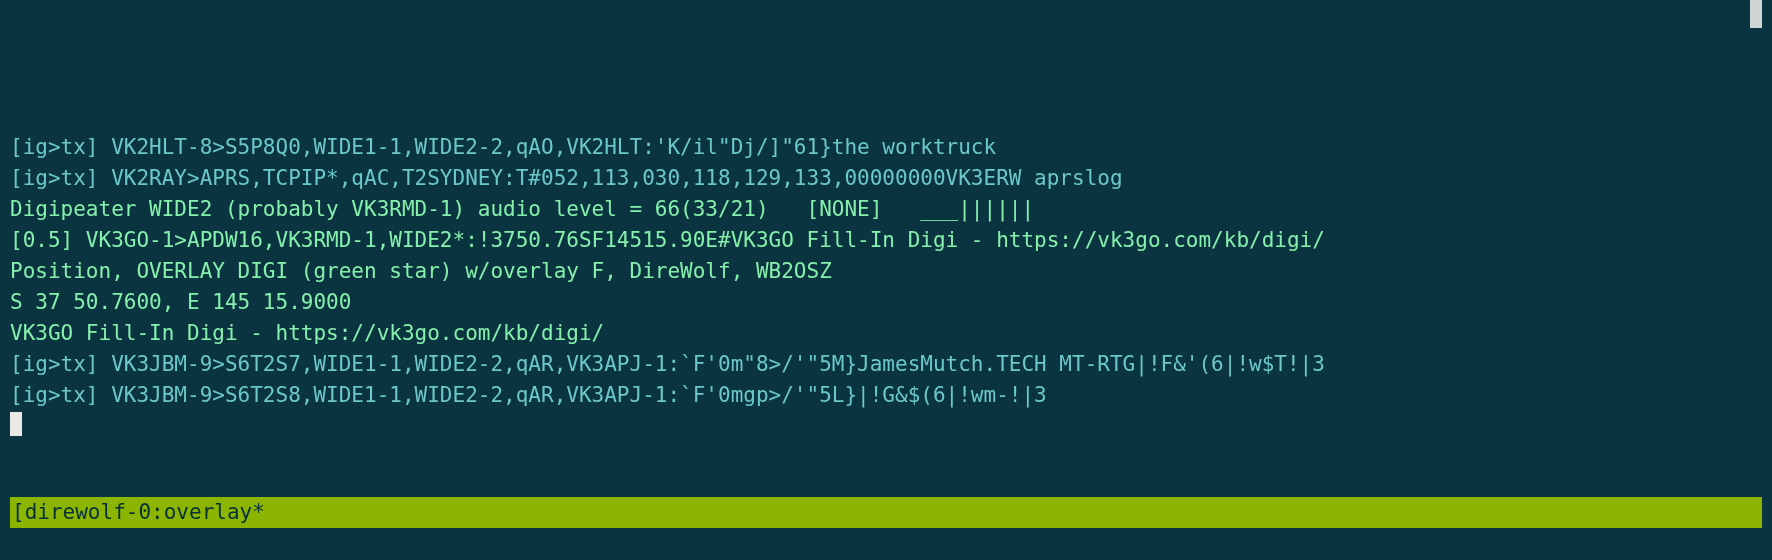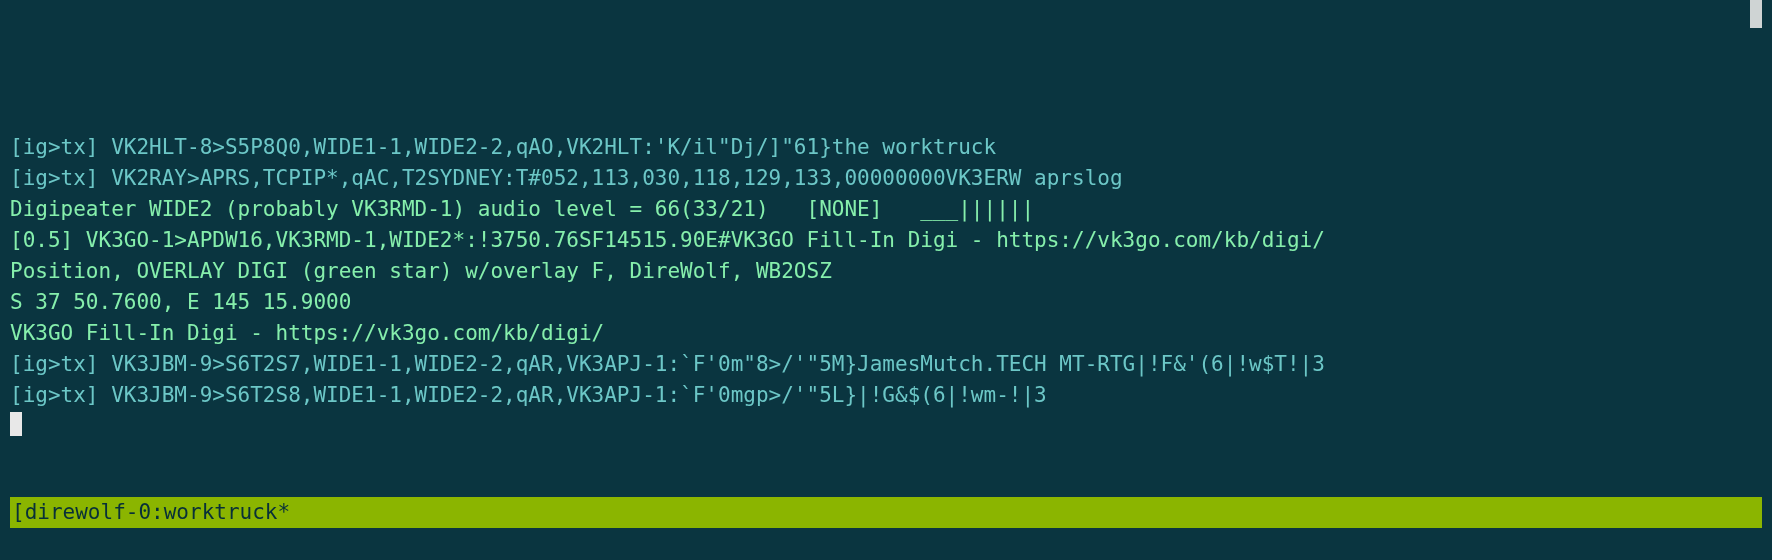--- a/index.html
+++ b/index.html
@@ -64,16 +64,16 @@
 </style>
 </head>
 <body>
 
 <div class="terminal">
   <div class="scroll-indicator"></div>
 
   <div class="scrollback" id="scrollback"><span class="line fg-teal">[ig&gt;tx] VK2HLT-8&gt;S5P8Q0,WIDE1-1,WIDE2-2,qAO,VK2HLT:'K/il"Dj/]"61}the worktruck</span><span class="line "></span><span class="line fg-teal">[ig&gt;tx] VK2RAY&gt;APRS,TCPIP*,qAC,T2SYDNEY:T#052,113,030,118,129,133,00000000VK3ERW aprslog</span><span class="line "></span><span class="line fg-dim">Digipeater WIDE2 (probably VK3RMD-1) audio level = 66(33/21)   [NONE]   ___||||||</span><span class="line fg-dim">[0.5] VK3GO-1&gt;APDW16,VK3RMD-1,WIDE2*:!3750.76SF14515.90E#VK3GO Fill-In Digi - https://vk3go.com/kb/digi/</span><span class="line fg-dim">Position, OVERLAY DIGI (green star) w/overlay F, DireWolf, WB2OSZ</span><span class="line fg-dim">S 37 50.7600, E 145 15.9000</span><span class="line fg-dim">VK3GO Fill-In Digi - https://vk3go.com/kb/digi/</span><span class="line "></span><span class="line fg-teal">[ig&gt;tx] VK3JBM-9&gt;S6T2S7,WIDE1-1,WIDE2-2,qAR,VK3APJ-1:`F'0m"8&gt;/'"5M}JamesMutch.TECH MT-RTG|!F&amp;'(6|!w$T!|3</span><span class="line "></span><span class="line fg-teal">[ig&gt;tx] VK3JBM-9&gt;S6T2S8,WIDE1-1,WIDE2-2,qAR,VK3APJ-1:`F'0mgp&gt;/'"5L}|!G&amp;$(6|!wm-!|3</span><span class="line"><span class="cursor"></span></span></div>
 
   <div class="statusbar">
-    <span>[direwolf-0:worktruck*</span>
+    <span>[direwolf-0:overlay*</span>
     <span class="pad"></span>
   </div>
 </div>
 
 </body></html>

